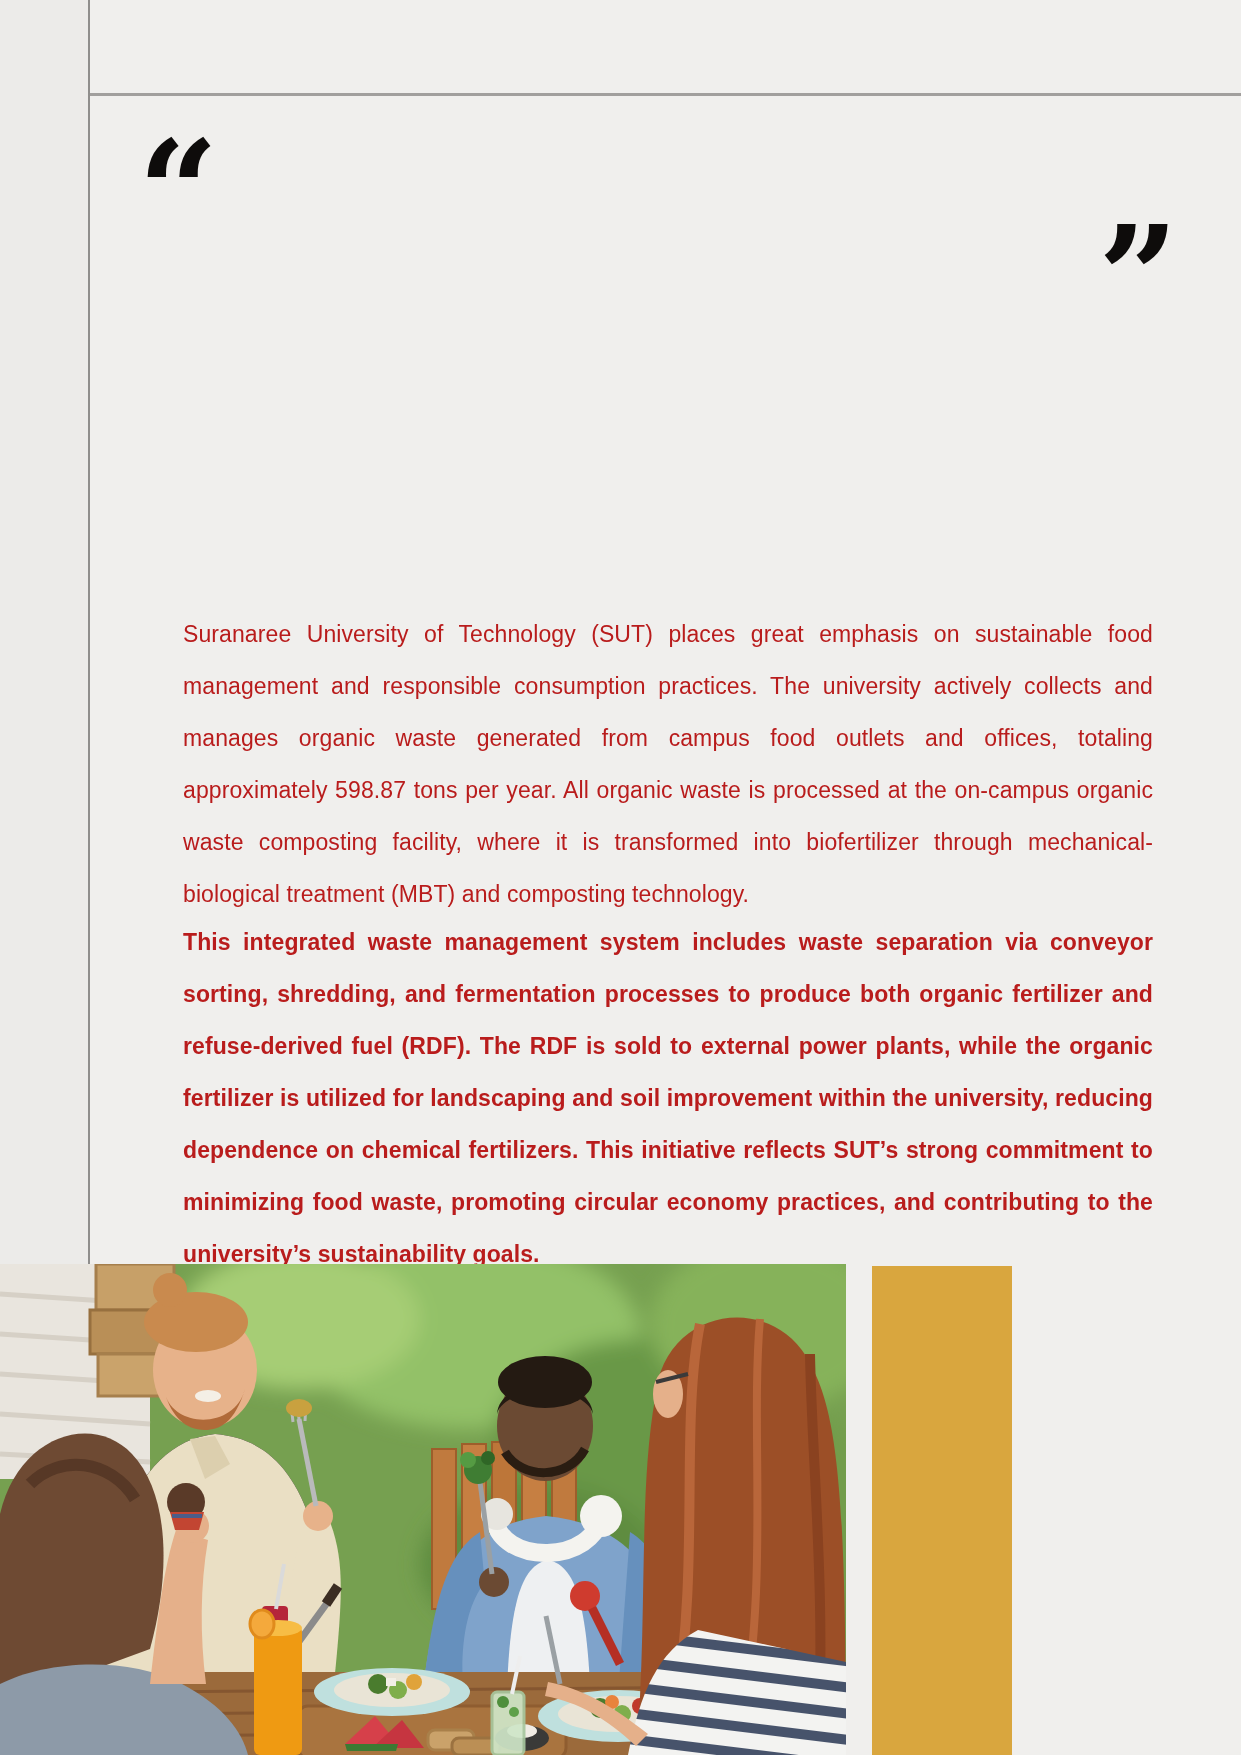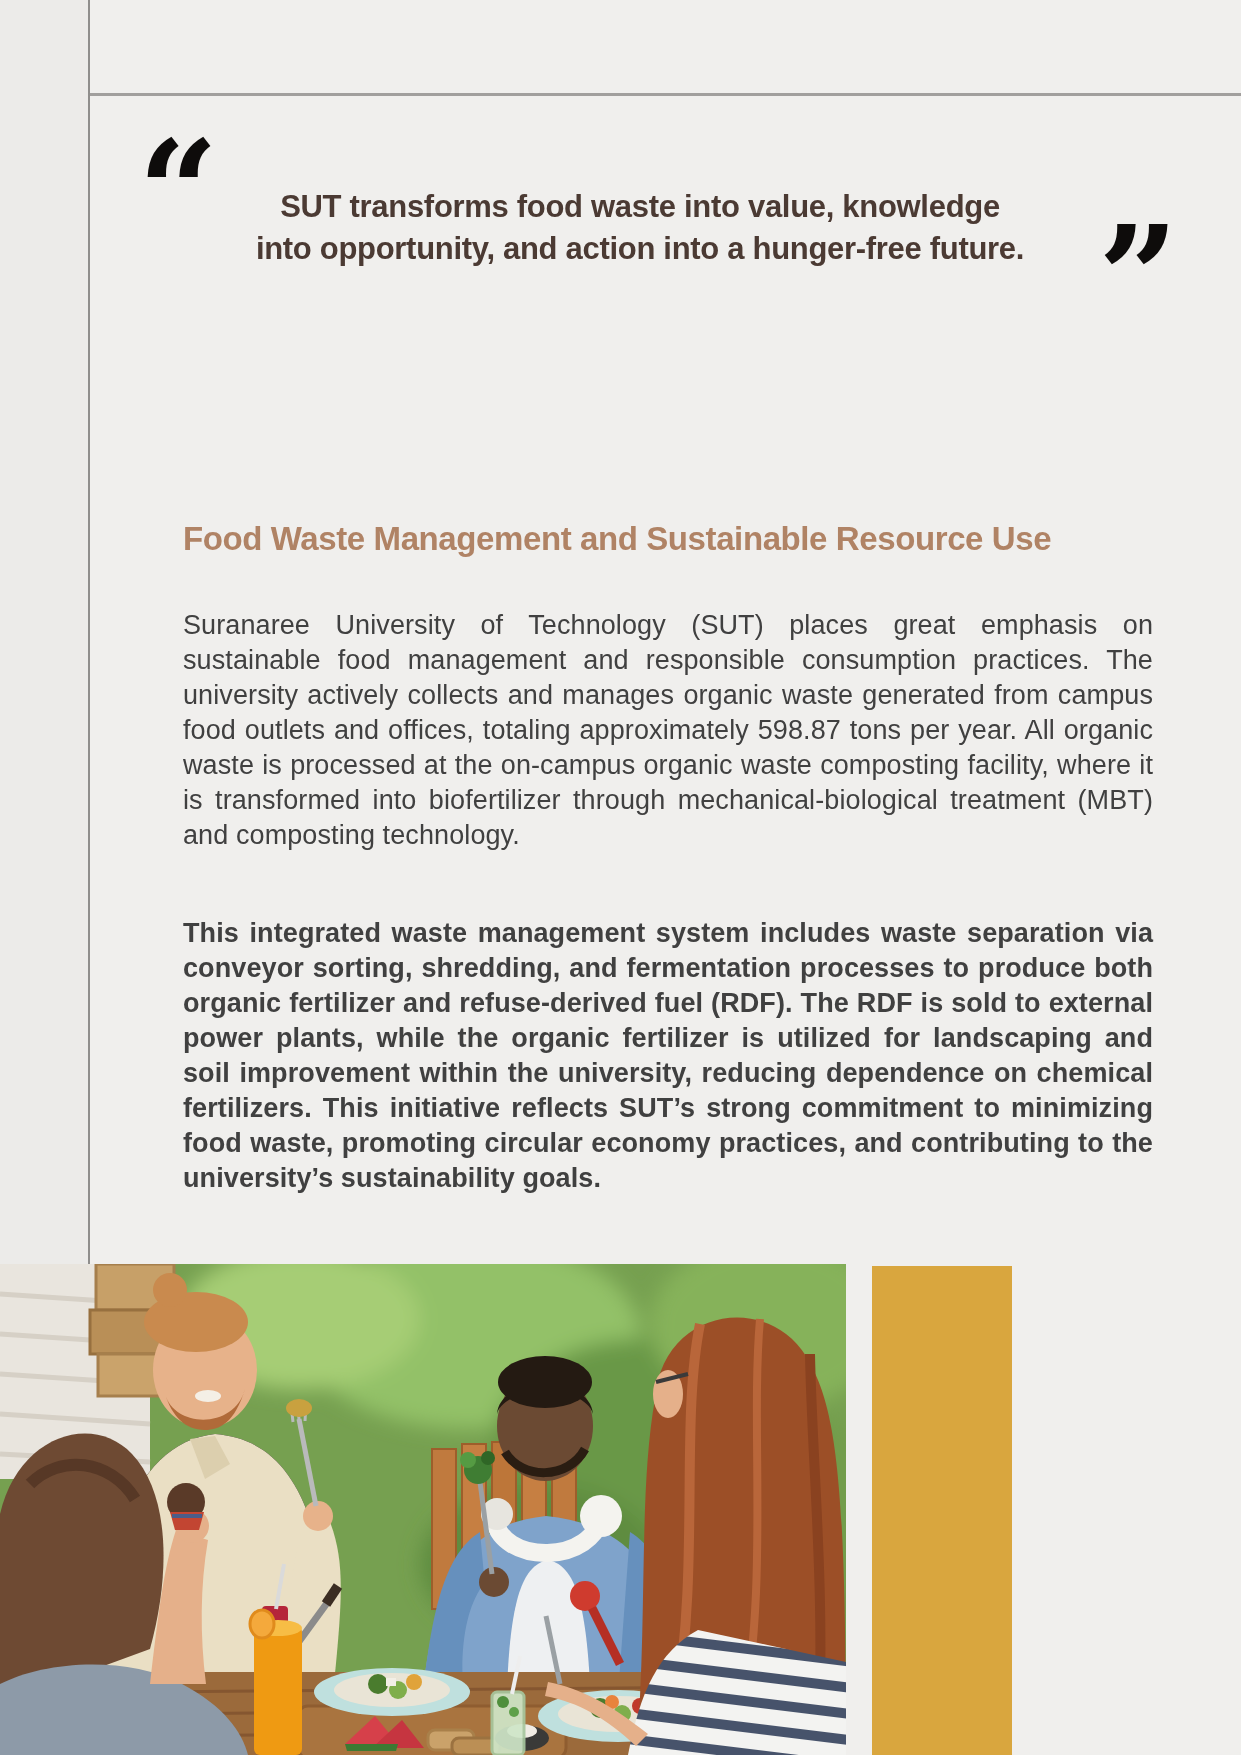--- a/index.html
+++ b/index.html
@@ -52,22 +52,22 @@
   }
   .section-heading {
     position:absolute; left:183px; top:519px; width:980px;
     font-weight:bold;
     font-size:33px; line-height:40px;
     color:#b08365;
     letter-spacing:-0.4px;
   }
   .body-para {
     position:absolute; left:183px; width:970px;
-    font-size:27px; line-height:35px;
-    color:#404040;
+    font-size:23px; line-height:52px;
+    color:#b91c1c;
     text-align:justify;
     letter-spacing:0.1px;
   }
   .para-1 { top:608px; }
   .para-2 { top:916px;font-weight:bold; }
   .photo {
     position:absolute; left:0; top:1264px; width:846px; height:491px;
     display:block;
   }
   .photo svg { display:block; width:846px; height:491px; }
@@ -81,29 +81,24 @@
 
 <div class="page">
 
   <div class="left-strip"></div>
   <div class="v-rule"></div>
   <div class="h-rule"></div>
 
   <div class="quote-mark quote-open">“</div>
   <div class="quote-mark quote-close">”</div>
 
-  <div class="quote-text">
-    <div>SUT transforms food waste into value, knowledge</div>
-    <div>into opportunity, and action into a hunger-free future.</div>
-  </div>
 
   <div class="sdg-heading">
   </div>
 
-  <div class="section-heading">Food Waste Management and Sustainable Resource Use</div>
 
   <div class="body-para para-1">Suranaree University of Technology (SUT) places great emphasis on sustainable food management and responsible consumption practices. The university actively collects and manages organic waste generated from campus food outlets and offices, totaling approximately 598.87 tons per year. All organic waste is processed at the on-campus organic waste composting facility, where it is transformed into biofertilizer through mechanical-biological treatment (MBT) and composting technology.</div>
 
   <div class="body-para para-2">This integrated waste management system includes waste separation via conveyor sorting, shredding, and fermentation processes to produce both organic fertilizer and refuse-derived fuel (RDF). The RDF is sold to external power plants, while the organic fertilizer is utilized for landscaping and soil improvement within the university, reducing dependence on chemical fertilizers. This initiative reflects SUT’s strong commitment to minimizing food waste, promoting circular economy practices, and contributing to the university’s sustainability goals.</div>
 
   <div class="photo" role="img" aria-label="Four friends sharing healthy salads and drinks at an outdoor wooden table">
     <svg viewBox="0 0 846 491" preserveAspectRatio="none" aria-hidden="true">
       <defs>
         <filter id="blur1" x="-30%" y="-30%" width="160%" height="160%">
           <feGaussianBlur stdDeviation="10"></feGaussianBlur>

